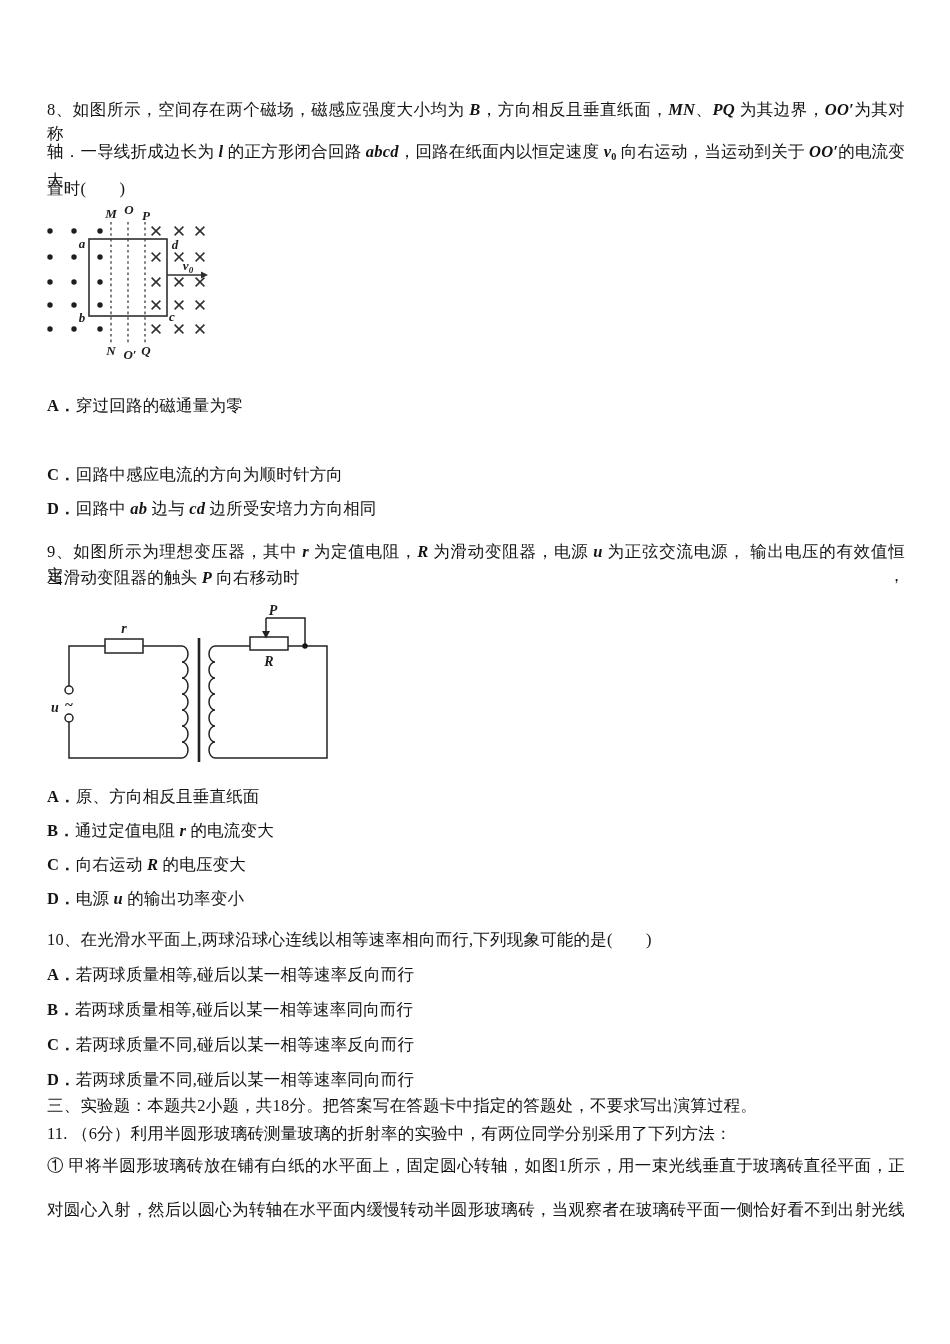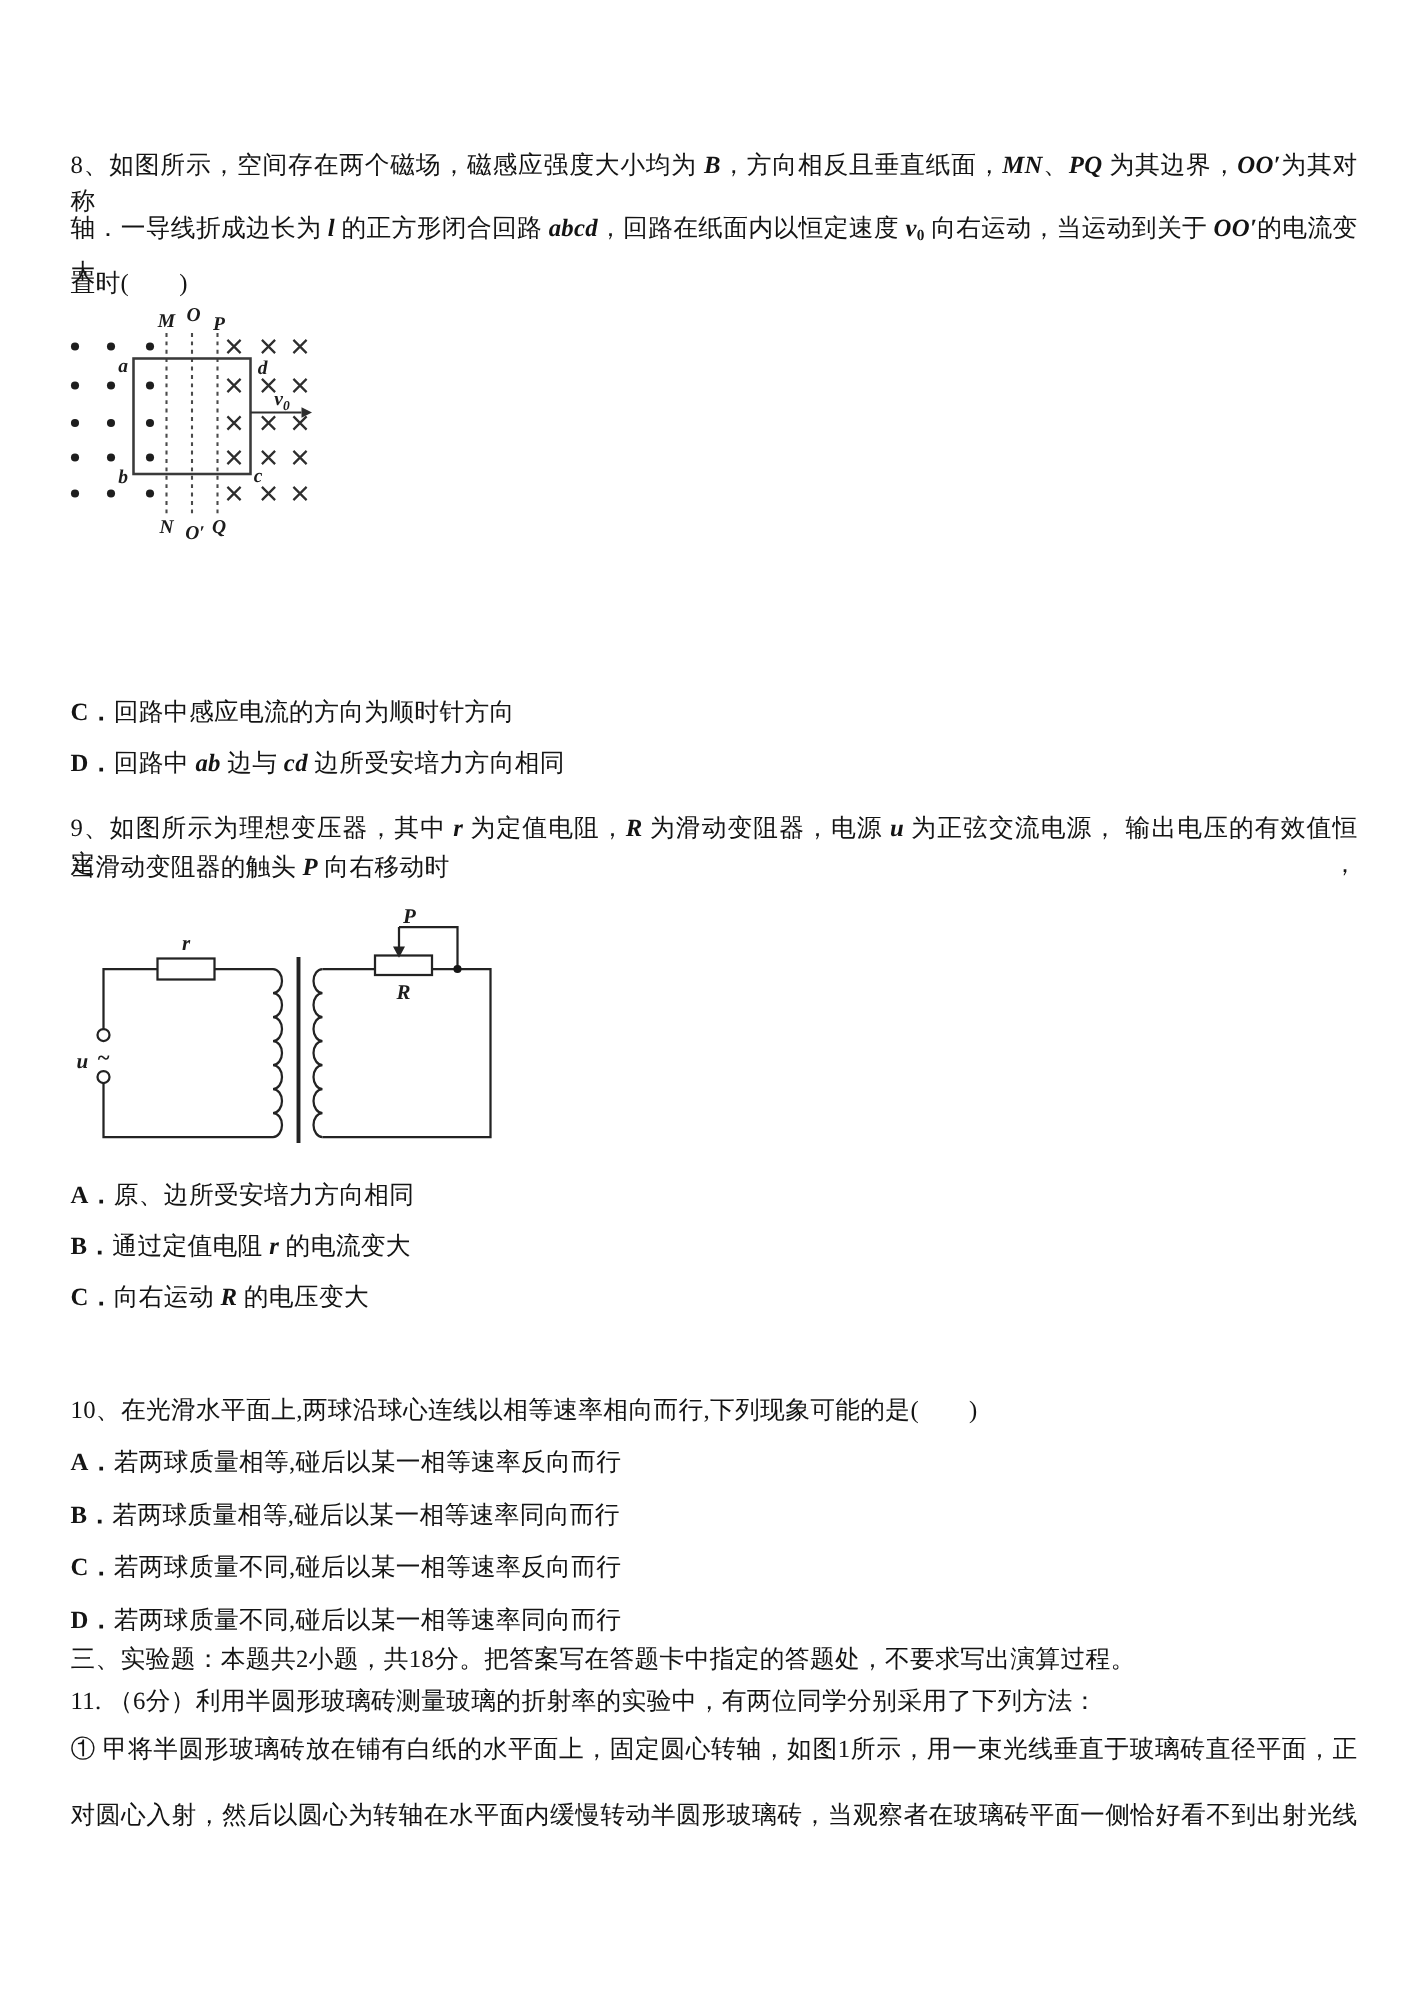--- a/index.html
+++ b/index.html
@@ -89,20 +89,21 @@
       <text x="85" y="156" text-anchor="middle" class="flbl">O′</text>
       <text x="101" y="152" text-anchor="middle" class="flbl">Q</text>
 
       <text x="37" y="45" text-anchor="middle" class="flbl">a</text>
       <text x="37" y="119" text-anchor="middle" class="flbl">b</text>
       <text x="127" y="118" text-anchor="middle" class="flbl">c</text>
       <text x="130" y="46" text-anchor="middle" class="flbl">d</text>
     </svg>
   </div>
 
+  <div class="ln" style="top:394px"><span class="b">A．</span><span>穿过回路的磁通量为零</span></div>
   <div class="ln" style="top:463px"><span class="b">C．</span><span>回路中感应电流的方向为顺时针方向</span></div>
   <div class="ln" style="top:497px"><span class="b">D．</span><span>回路中 </span><span class="i">ab</span><span> 边与 </span><span class="i">cd</span><span> 边所受安培力方向相同</span></div>
 
   <div class="ln jf" style="top:540px"><span>9、如图所示为理想变压器，其中 </span><span class="i">r</span><span> 为定值电阻，</span><span class="i">R</span><span> 为滑动变阻器，电源 </span><span class="i">u</span><span> 为正弦交流电源， 输出电压的有效值恒定，</span></div>
   <div class="ln" style="top:566px"><span>当滑动变阻器的触头 </span><span class="i">P</span><span> 向右移动时</span></div>
 
   <div class="fig" style="left:48px;top:602px">
     <svg width="290" height="170" viewBox="0 0 290 170">
       <g stroke="#232323" stroke-width="1.5" fill="none">
 
@@ -133,23 +134,24 @@
       <circle cx="257" cy="44" r="2.7" fill="#161616"></circle>
 
       <text x="3" y="110" class="flbl2">u</text>
       <text x="21" y="108" text-anchor="middle" font-size="15" font-weight="700" fill="#1c1c1c">~</text>
       <text x="76" y="31" text-anchor="middle" class="flbl2">r</text>
       <text x="221" y="64" text-anchor="middle" class="flbl2">R</text>
       <text x="225" y="13" text-anchor="middle" class="flbl2">P</text>
     </svg>
   </div>
 
-  <div class="ln" style="top:785px"><span class="b">A．</span><span>原、边所受安培力方向相同</span></div>
+  <div class="ln" style="top:785px"><span class="b">A．</span><span>原、方向相反且垂直纸面</span></div>
   <div class="ln" style="top:819px"><span class="b">B．</span><span>通过定值电阻 </span><span class="i">r</span><span> 的电流变大</span></div>
   <div class="ln" style="top:853px"><span class="b">C．</span><span>向右运动 </span><span class="i">R</span><span> 的电压变大</span></div>
+  <div class="ln" style="top:887px"><span class="b">D．</span><span>电源 </span><span class="i">u</span><span> 的输出功率变小</span></div>
 
   <div class="ln" style="top:928px"><span>10、在光滑水平面上,两球沿球心连线以相等速率相向而行,下列现象可能的是(　　)</span></div>
   <div class="ln" style="top:963px"><span class="b">A．</span><span>若两球质量相等,碰后以某一相等速率反向而行</span></div>
   <div class="ln" style="top:998px"><span class="b">B．</span><span>若两球质量相等,碰后以某一相等速率同向而行</span></div>
   <div class="ln" style="top:1033px"><span class="b">C．</span><span>若两球质量不同,碰后以某一相等速率反向而行</span></div>
   <div class="ln" style="top:1068px"><span class="b">D．</span><span>若两球质量不同,碰后以某一相等速率同向而行</span></div>
 
   <div class="ln" style="top:1094px"><span>三、实验题：本题共2小题，共18分。把答案写在答题卡中指定的答题处，不要求写出演算过程。</span></div>
   <div class="ln" style="top:1122px"><span>11. （6分）利用半圆形玻璃砖测量玻璃的折射率的实验中，有两位同学分别采用了下列方法：</span></div>
   <div class="ln jf" style="top:1154px"><span>① 甲将半圆形玻璃砖放在铺有白纸的水平面上，固定圆心转轴，如图1所示，用一束光线垂直于玻璃砖直径平面，正</span></div>

